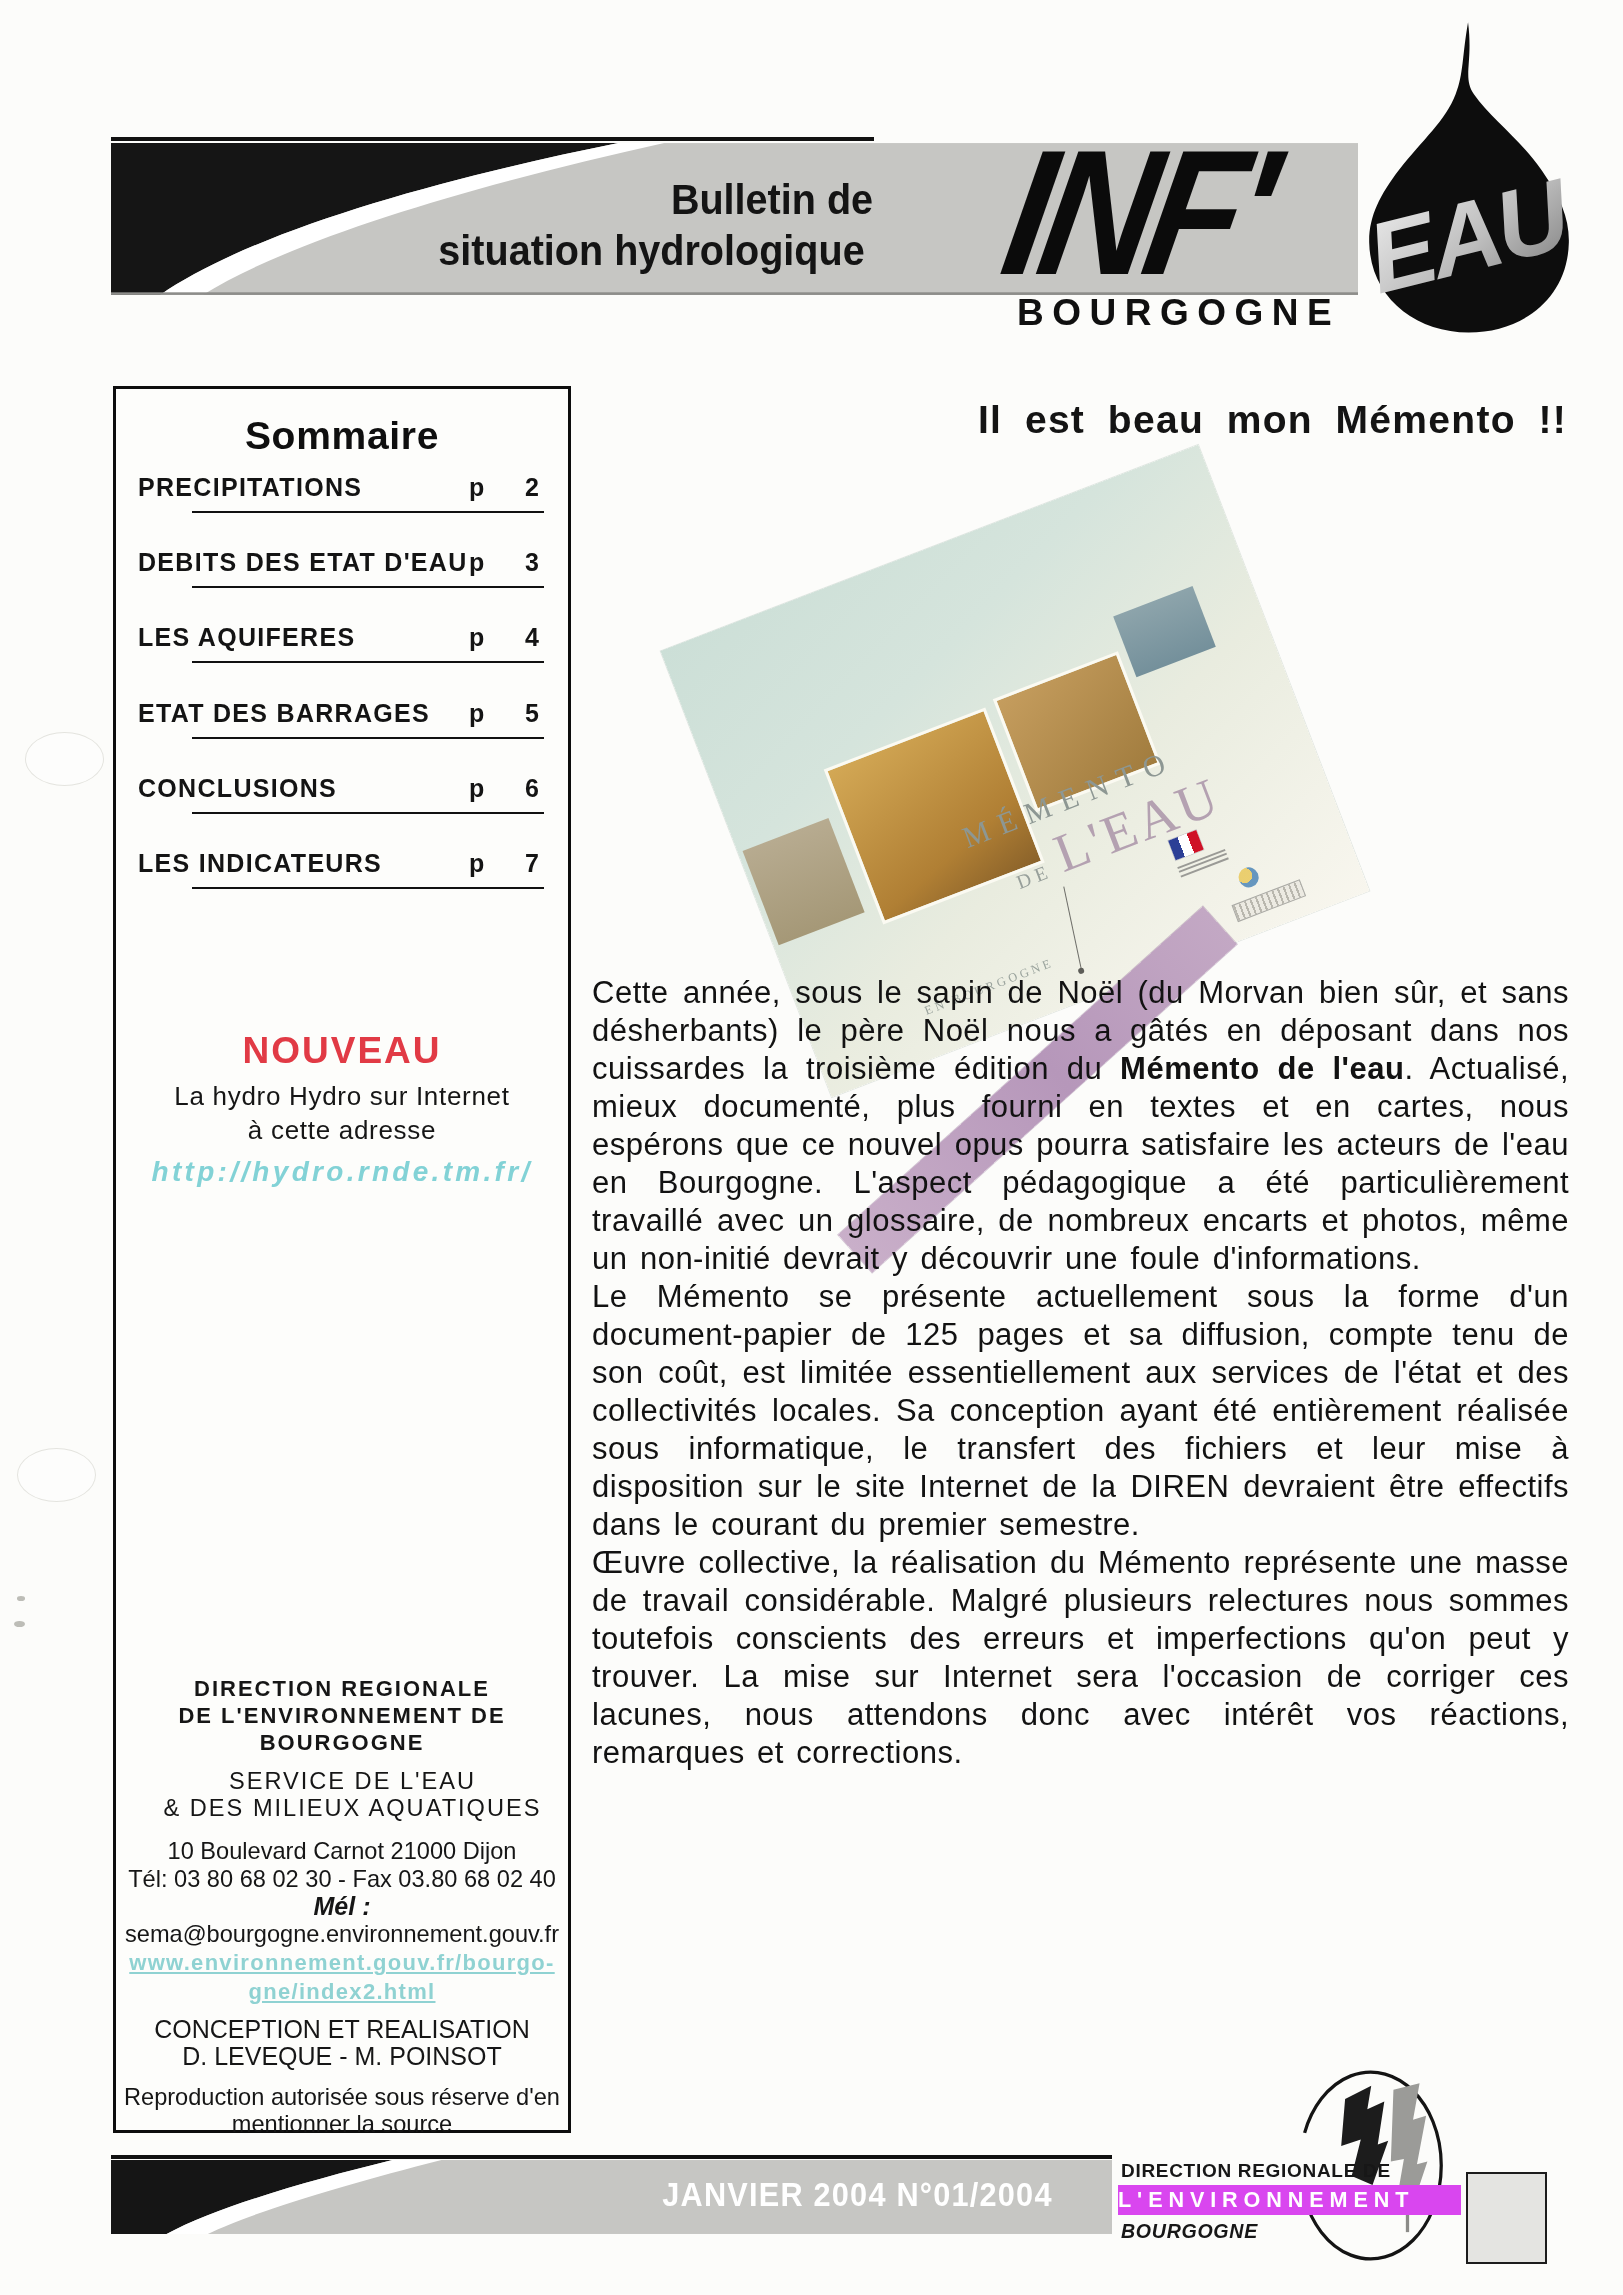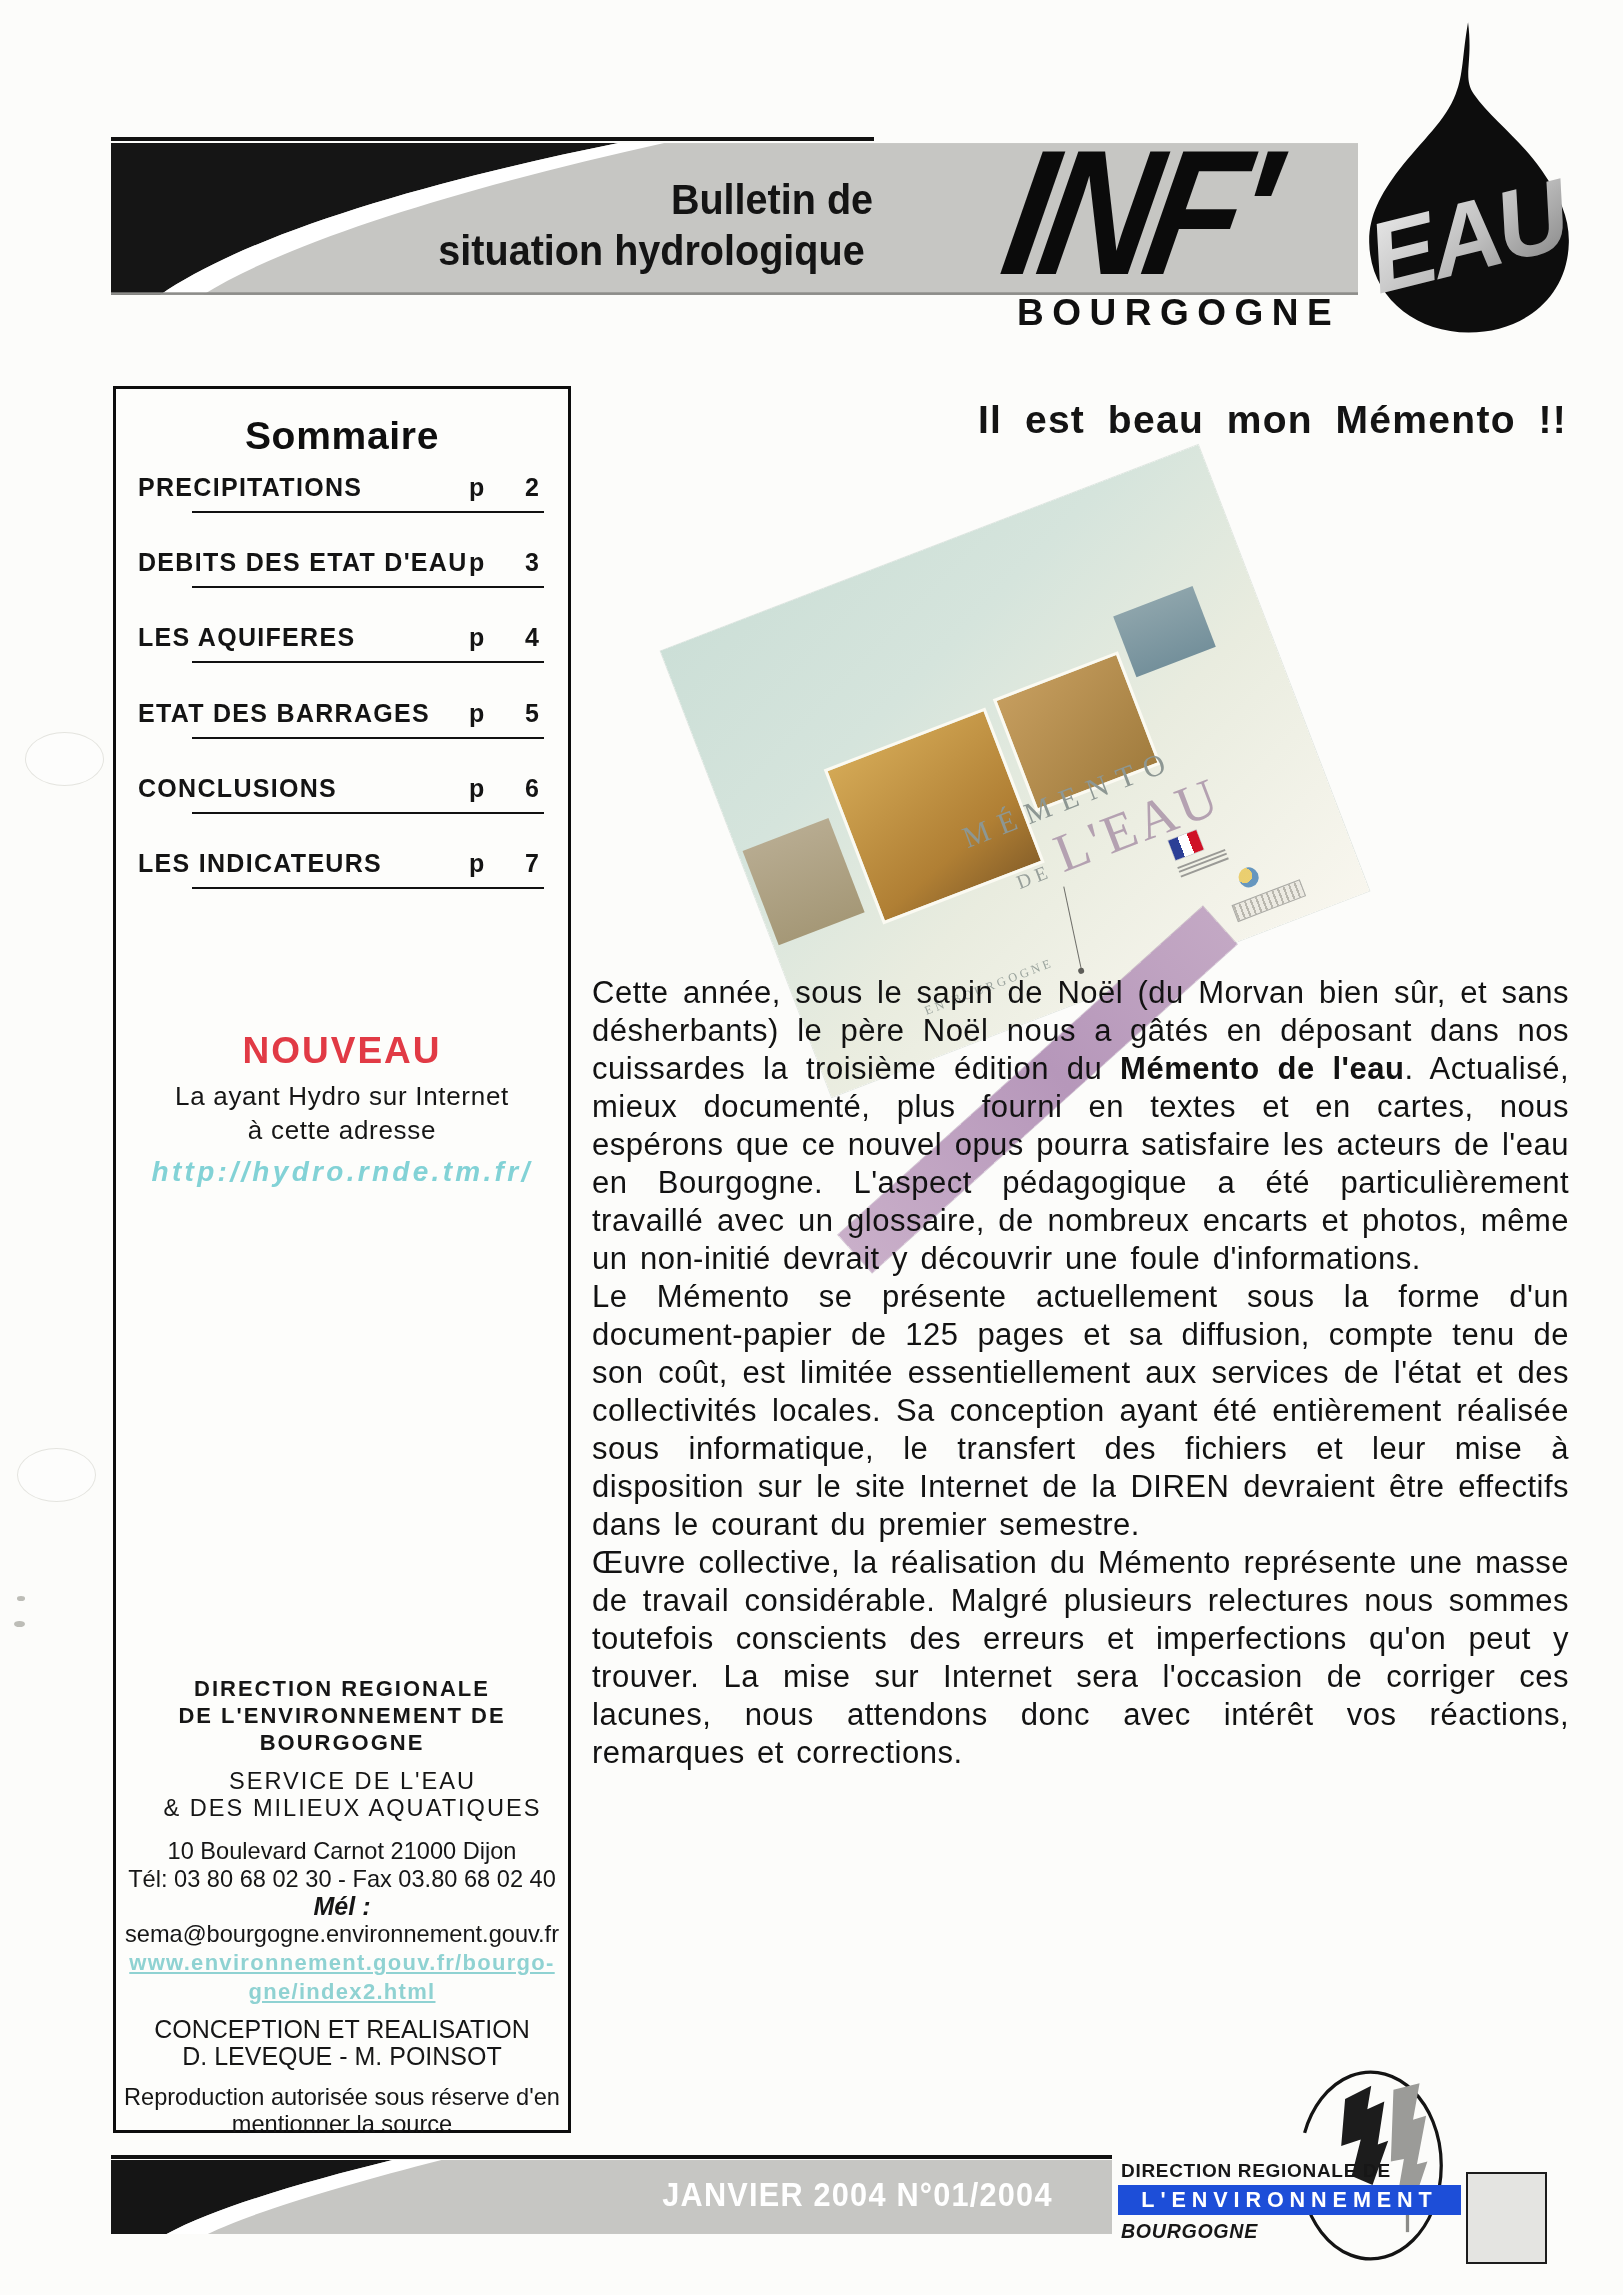--- a/index.html
+++ b/index.html
@@ -84,21 +84,21 @@
   .art-body p{margin:0;}
   .art-bold{font-weight:bold;}
 
   
   .ftr-topline{left:111px;top:2155px;width:1001px;height:3.9px;background:#111;}
   .ftr-band{left:111px;top:2160px;width:1001px;height:74px;}
   .ftr-issue{left:609px;top:2176px;width:497px;text-align:center;font-size:33px;font-weight:bold;color:#ffffff;
              letter-spacing:1.3px;transform:scaleX(.93);white-space:nowrap;}
   .diren-svg{left:1273px;top:2061px;}
   .diren-l1{left:1121px;top:2160px;font-size:19px;font-weight:bold;color:#171717;letter-spacing:0.7px;white-space:nowrap;}
-  .diren-bar{left:1118px;top:2185px;width:343px;height:30px;background:#1d4ed8;color:#fff;text-align:center;
+  .diren-bar{left:1118px;top:2185px;width:343px;height:30px;background:#d946ef;color:#fff;text-align:left;
              font-size:21.6px;font-weight:bold;letter-spacing:5.9px;line-height:30px;white-space:nowrap;}
   .diren-l3{left:1121px;top:2220px;font-size:19.6px;font-weight:bold;font-style:italic;color:#171717;letter-spacing:0.7px;}
   .gray-square{left:1466px;top:2172px;width:77px;height:88px;background:#e4e4e1;border:2px solid #1c1c1c;}
 </style>
 </head>
 <body>
 
 <div id="page">
 
   <div class="abs hdr-topline"></div>
@@ -164,21 +164,21 @@
     </div>
     <div class="toc-row" style="top:460px">
       <span class="toc-label">LES INDICATEURS</span>
       <span class="toc-p">p</span>
       <span class="toc-num">7</span>
       <div class="toc-line"></div>
     </div>
 
     <div class="abs nouveau-blk">
       <div class="nouveau-title">NOUVEAU</div>
-      <div class="nouveau-l1">La ayant Hydro sur Internet</div>
+      <div class="nouveau-l1">La hydro Hydro sur Internet</div>
       <div class="nouveau-l2">à cette adresse</div>
       <div class="nouveau-url">http://hydro.rnde.tm.fr/</div>
     </div>
 
     <div class="abs contact-blk">
       <div class="c-org">
         <div>DIRECTION REGIONALE</div>
         <div>DE L'ENVIRONNEMENT DE</div>
         <div>BOURGOGNE</div>
       </div>

